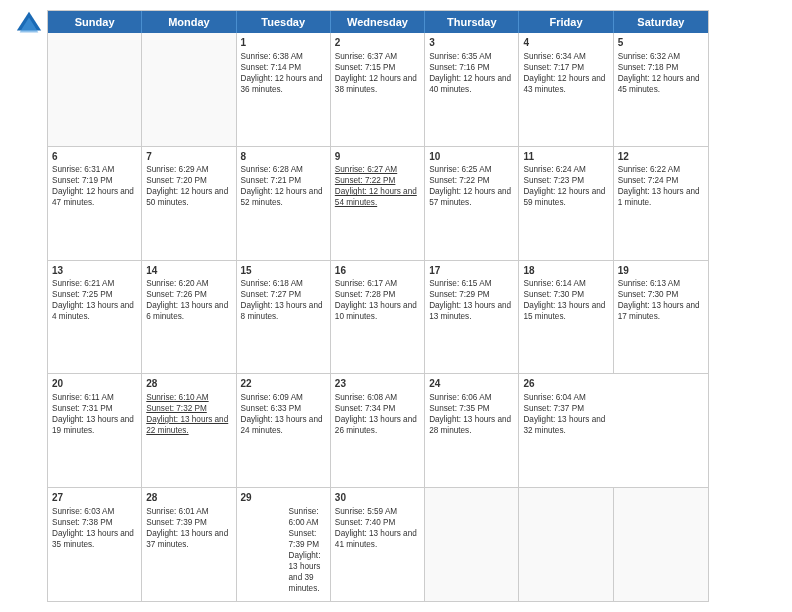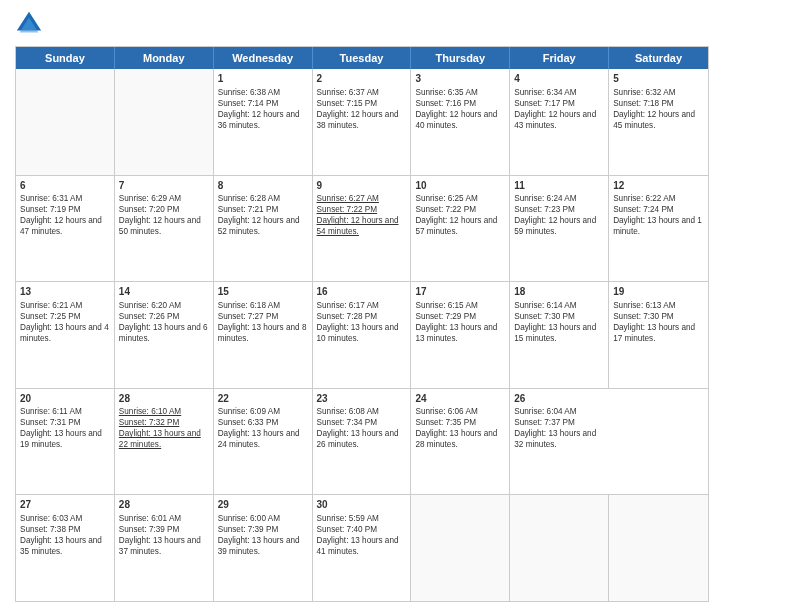--- a/index.html
+++ b/index.html
@@ -8,21 +8,21 @@
       background: #fff;
       width: 792px;
       height: 612px;
       overflow: hidden;
     }
     .page {
       width: 724px;
       height: 612px;
       padding: 10px 15px;
       display: flex;
-      flex-direction: column;
+      flex-direction: row;
     }
     .header {
       display: flex;
       justify-content: space-between;
       align-items: flex-start;
       margin-bottom: 8px;
     }
     .logo {
       display: flex;
       align-items: center;
@@ -124,22 +124,22 @@
     <div class="title-block">
       <div class="title-month"></div>
       <div class="title-location"></div>
     </div>
   </div>
 
   <div class="calendar">
     <div class="cal-header-row">
     <div class="cal-header-cell">Sunday</div>
         <div class="cal-header-cell">Monday</div>
+        <div class="cal-header-cell">Tuesday</div>
         <div class="cal-header-cell">Wednesday</div>
-        <div class="cal-header-cell">Tuesday</div>
         <div class="cal-header-cell">Thursday</div>
         <div class="cal-header-cell">Friday</div>
         <div class="cal-header-cell">Saturday</div>
       </div>
     <div class="cal-body">
     <div class="cal-row">
           <div class="cal-cell empty"></div>
           <div class="cal-cell empty"></div>
           <div class="cal-cell">
             <span class="day-num">1</span>
@@ -306,21 +306,21 @@
 Daylight: 13 hours and 35 minutes.</div>
           </div>
           <div class="cal-cell">
             <span class="day-num">28</span>
             <div class="cell-detail" style="white-space: pre-line;">Sunrise: 6:01 AM
 Sunset: 7:39 PM
 Daylight: 13 hours and 37 minutes.</div>
           </div>
           <div class="cal-cell">
             <span class="day-num">29</span>
-            <div class="cell-detail" style="white-space: pre-line;">Sunrise: 6:00 AM
+            <div class="cell-detail" style="white-space: pre-line; margin-left: 48px;">Sunrise: 6:00 AM
 Sunset: 7:39 PM
 Daylight: 13 hours and 39 minutes.</div>
           </div>
           <div class="cal-cell">
             <span class="day-num">30</span>
             <div class="cell-detail" style="white-space: pre-line;">Sunrise: 5:59 AM
 Sunset: 7:40 PM
 Daylight: 13 hours and 41 minutes.</div>
           </div>
           <div class="cal-cell empty"></div>

